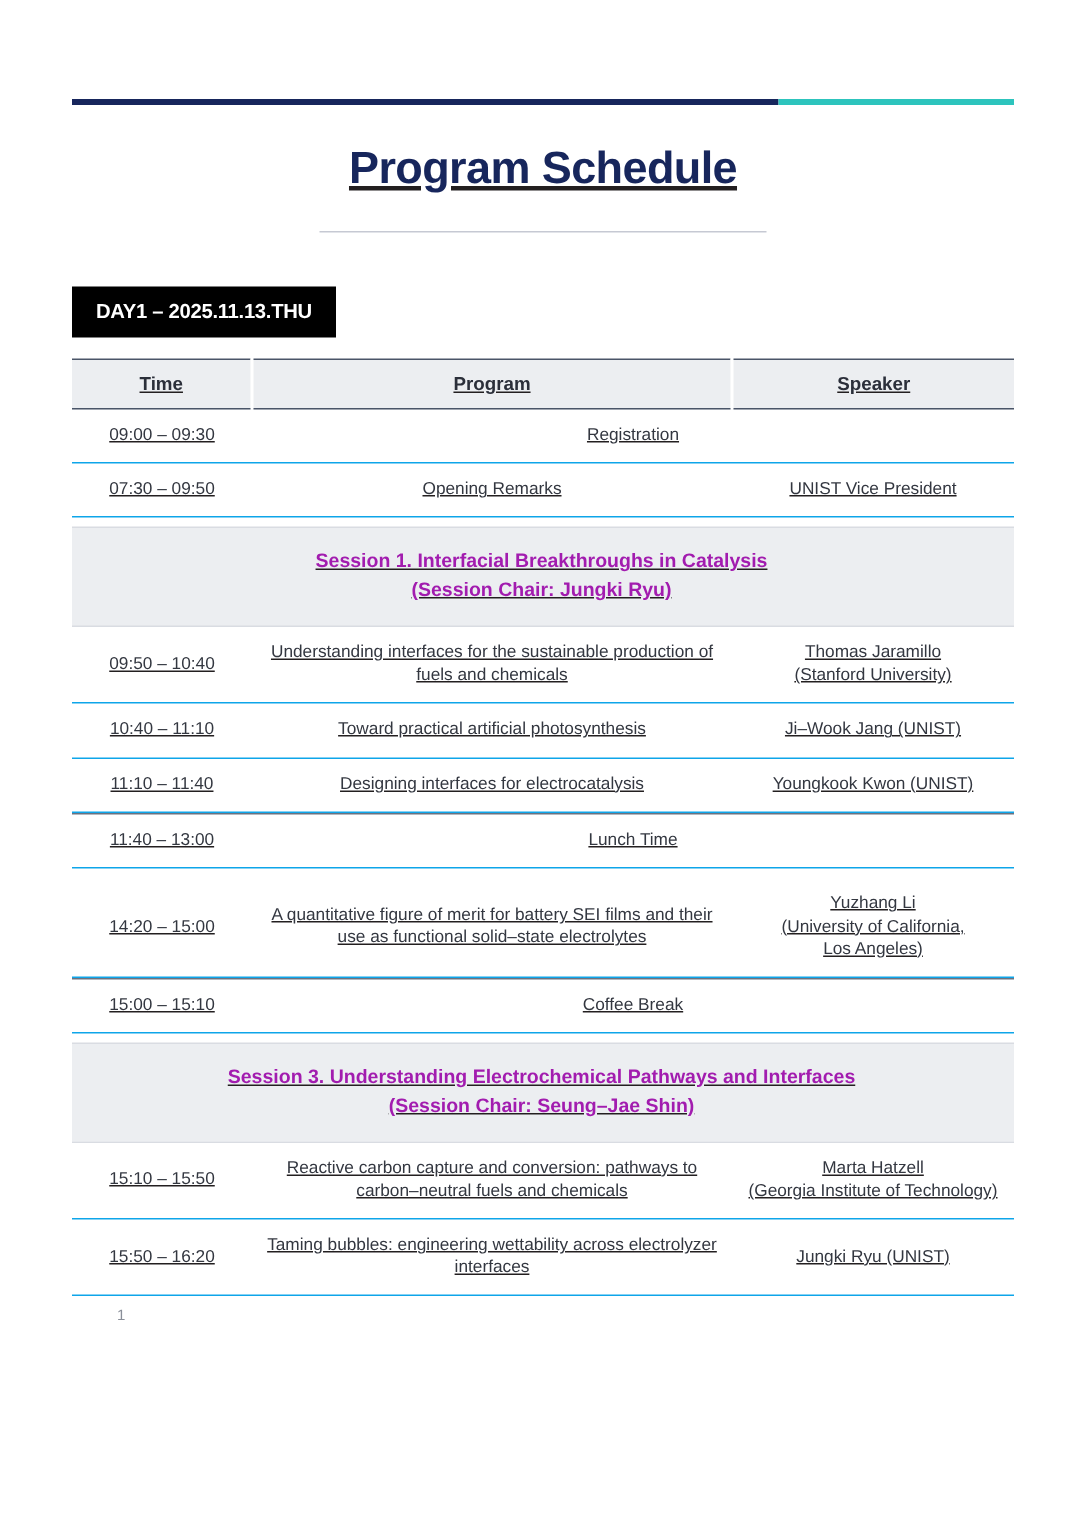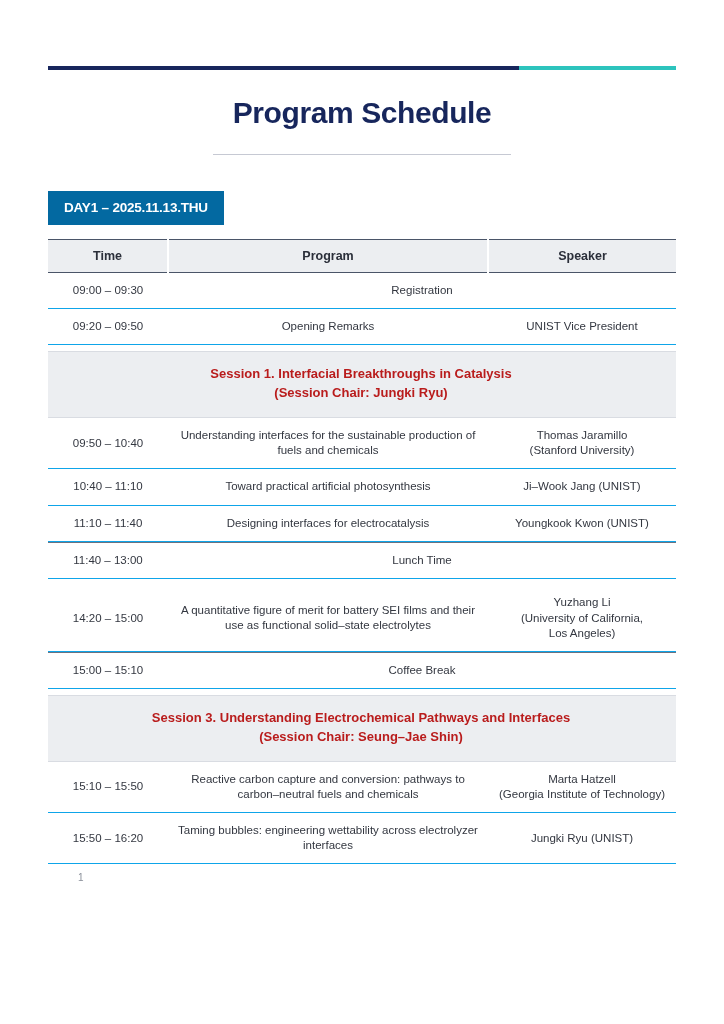--- a/index.html
+++ b/index.html
@@ -11,20 +11,21 @@
     width: 724px; height: 1024px;
     font-family: "Liberation Sans", sans-serif;
     color: #231f20;
     position: relative;
     overflow: hidden;
   }
   .page {
     position: relative;
     width: 724px; height: 911px;
     padding: 0 48px;
+    text-decoration: underline;
   }
   
   .top-rule {
     position: absolute;
     left: 48px; top: 66px;
     width: 628px; height: 4px;
     display: flex;
   }
   .top-rule .navy { background: #17265c; width: 75%; height: 100%; }
   .top-rule .teal { background: #2dc4bd; width: 25%; height: 100%; }
@@ -42,21 +43,21 @@
   .title-rule {
     width: 298px;
     height: 1px;
     background: #c6c9d3;
     margin: 24px auto 0 auto;
   }
 
   .day-badge {
     margin-top: 36px;
     display: inline-block;
-    background: #0369a1;
+    background: #000000;
     color: #ffffff;
     font-size: 13.5px;
     font-weight: bold;
     padding: 9px 16px 10px 16px;
     letter-spacing: -0.2px;
   }
 
   table.schedule {
     margin-top: 14px;
     width: 628px;
@@ -87,21 +88,21 @@
     padding: 10px 6px;
     line-height: 1.32;
     border-bottom: 1px solid #0ea5e9;
   }
   tbody tr.first-row td { border-top: 1px solid #ffffff; }
   td.time { font-size: 11.5px; color: #333740; white-space: nowrap; }
   tr.session-head td {
     background: #eceef1;
     font-weight: bold;
     font-size: 13px;
-    color: #b91c1c;
+    color: #a21caf;
     padding: 13px 6px 14px 4px;
     line-height: 1.45;
     border-bottom: 1px solid #d9dce2;
     border-top: 1px solid #d9dce2;
   }
   tr.spacer td {
     height: 7px;
     padding: 0;
     border-bottom: none;
     background: #ffffff;
@@ -148,21 +149,21 @@
         <th class="sep-r">Program</th>
         <th>Speaker</th>
       </tr>
     </thead>
     <tbody id="schedule-body">
         <tr class="first-row">
           <td class="time"><span>09:00 – 09:30</span></td>
           <td colspan="2"><span>Registration</span></td>
         </tr>
         <tr>
-          <td class="time"><span>09:20 – 09:50</span></td>
+          <td class="time"><span>07:30 – 09:50</span></td>
           <td><span>Opening Remarks</span></td>
           <td><span>UNIST Vice President</span></td>
         </tr>
         <tr class="spacer">
           <td colspan="3"></td>
         </tr>
         <tr class="session-head">
           <td colspan="3"><span>Session 1. Interfacial Breakthroughs in Catalysis<br>(Session Chair: Jungki Ryu)</span></td>
         </tr>
         <tr>

